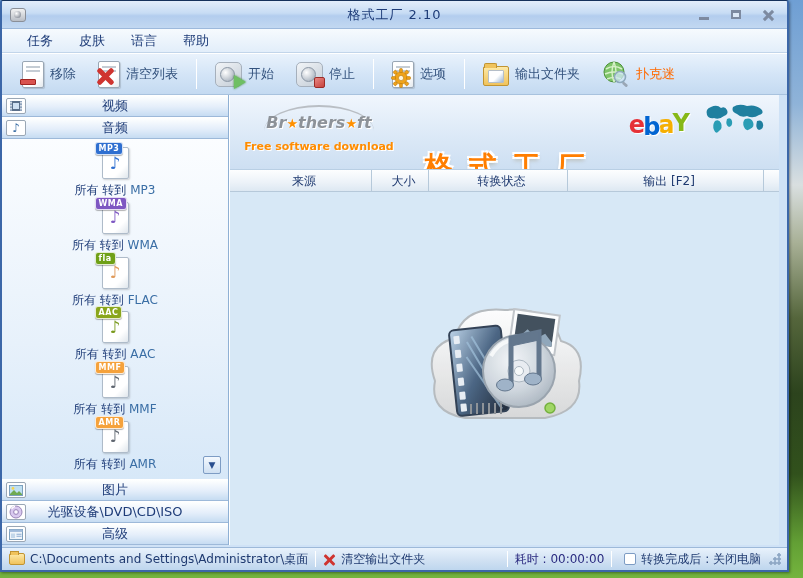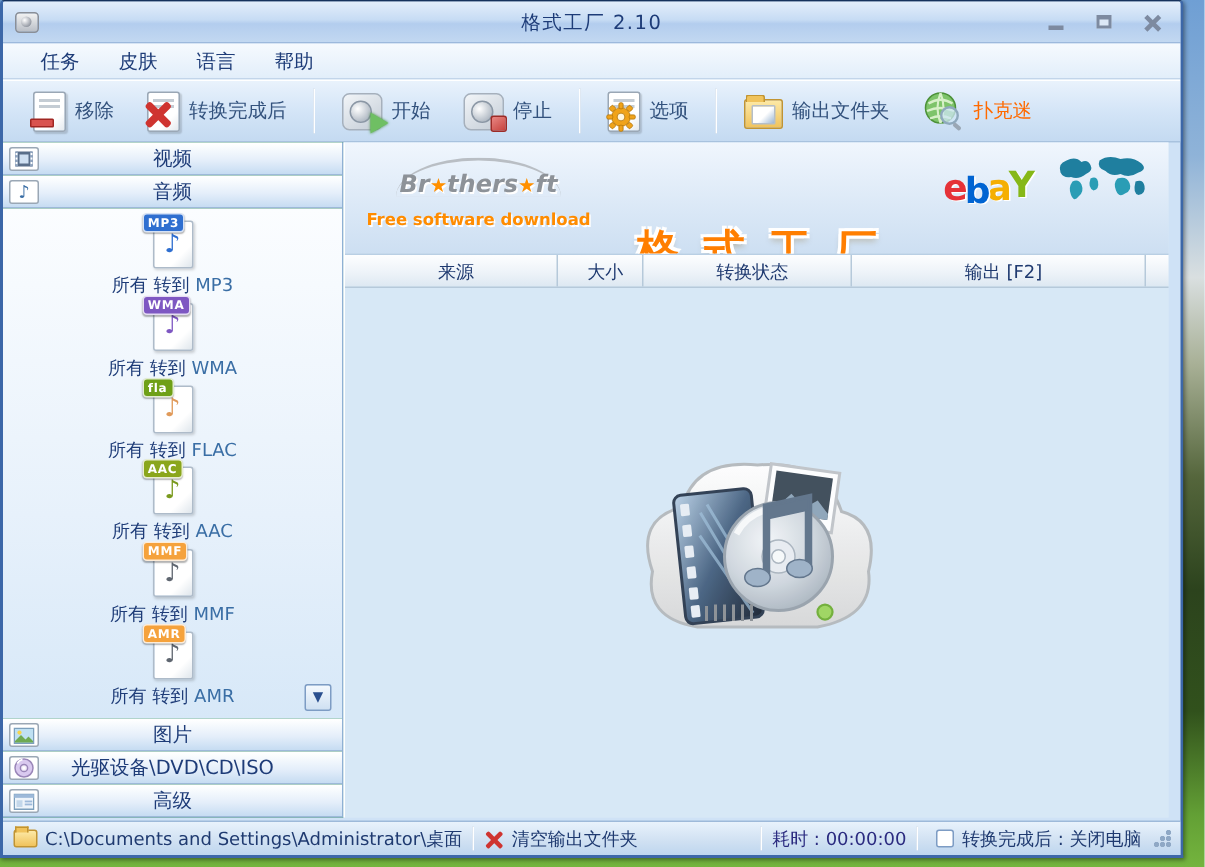--- a/index.html
+++ b/index.html
@@ -66,21 +66,21 @@
   .folder-ico { position:relative; width:26px; height:20px; margin-top:4px;
     background:linear-gradient(180deg,#fde9a7,#f0c35c); border:1px solid #c19432; border-radius:2px; }
   .folder-ico::before { content:""; position:absolute; left:0; top:-4px; width:11px; height:4px;
     background:#f0c35c; border:1px solid #c19432; border-bottom:none; border-radius:2px 2px 0 0; }
   .folder-ico::after { content:""; position:absolute; left:4px; top:3px; width:14px; height:11px;
     background:linear-gradient(135deg,#fff 55%,#9db7d3); border:1px solid #b5bec8; border-radius:1px; }
   .poker-label { color:#ff6a00; }
 
   
   .sidebar { position:absolute; left:0; top:94px; width:227px; bottom:25px;
-    background:#15803d; border-right:1px solid #8fb0d4; display:flex; flex-direction:column; }
+    background:#737373; border-right:1px solid #8fb0d4; display:flex; flex-direction:column; }
   .acc-header { height:22px; flex:0 0 22px; display:flex; align-items:center;
     background:linear-gradient(180deg,#feffff 0%,#e4eefa 55%,#c6dcf2 100%);
     border-top:1px solid #fff; border-bottom:1px solid #9db9d9; cursor:default; }
   .acc-ico { width:20px; height:16px; margin-left:4px; background:#fff; border:1px solid #9aa7b5;
     border-radius:2px; display:flex; align-items:center; justify-content:center; overflow:hidden; }
   .acc-label { flex:1; text-align:center; font-size:13px; color:#1e3c78; margin-right:24px; }
   .audio-panel { flex:1; position:relative; display:flex; flex-direction:column;
     justify-content:space-between; padding:8px 0 6px;
     background:linear-gradient(180deg,#fbfdff 0%,#e7f1fb 60%,#d7e8f8 100%); }
   .fmt-item { display:flex; flex-direction:column; align-items:center; cursor:default; }
@@ -199,21 +199,21 @@
           <span class="ov-minus"></span>
         </span>
       <span>移除</span>
     </div>
     <div class="tb-btn">
       <span class="doc-ico">
           <i></i>
           <i></i>
           <span class="ov-x"></span>
         </span>
-      <span>转换完成后</span>
+      <span>清空列表</span>
     </div>
     <div class="tb-sep"></div>
     <div class="tb-btn">
       <span class="cam-ico">
           <span class="ov-play"></span>
         </span>
       <span>开始</span>
     </div>
     <div class="tb-btn">
       <span class="cam-ico">

